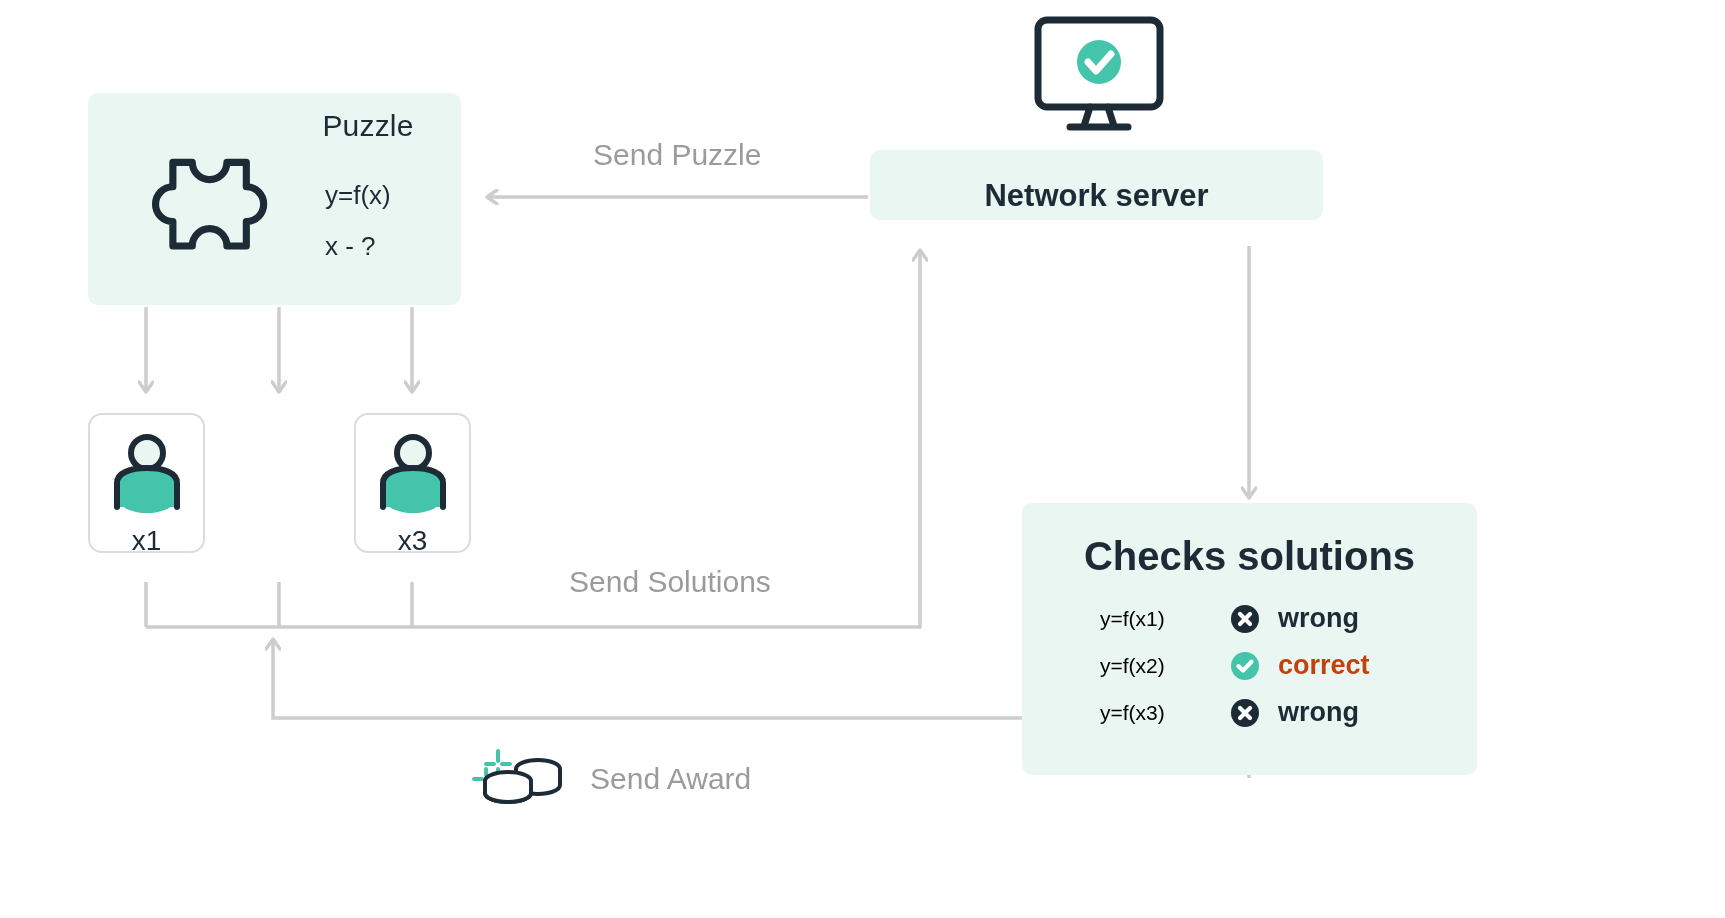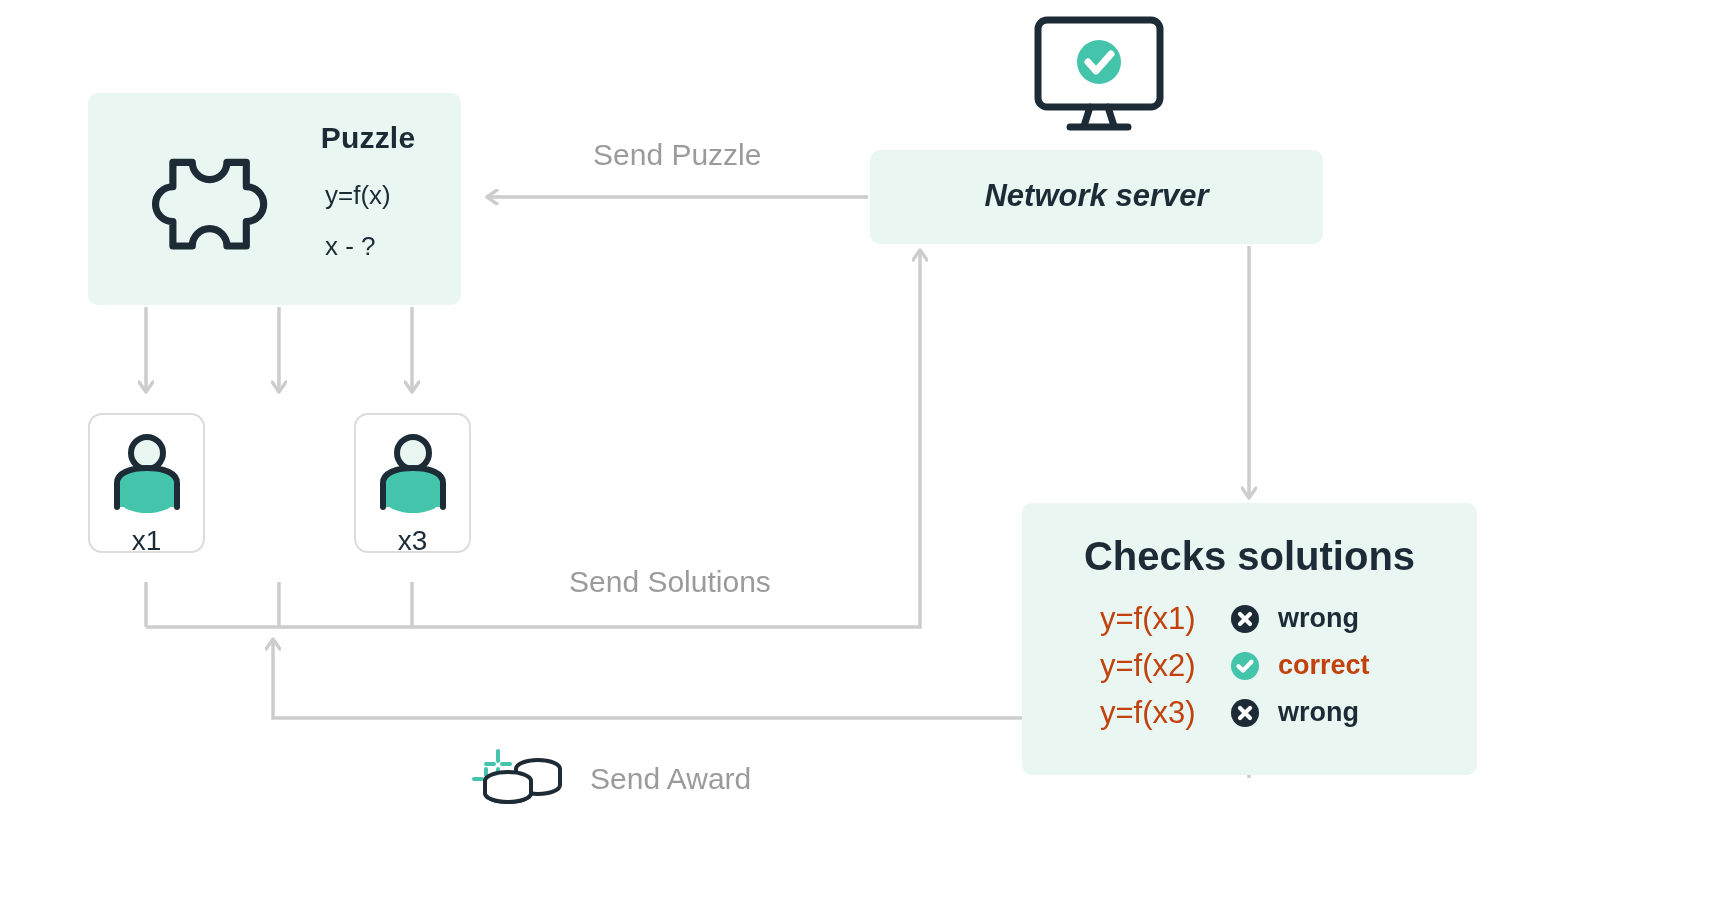--- a/index.html
+++ b/index.html
@@ -38,23 +38,23 @@
 
   
   #puzzle-card {
     left: 88px; top: 93px; width: 373px; height: 212px;
   }
   #puzzle-icon {
     position: absolute; left: 32px; top: 45px;
     width: 160px; height: 130px;
   }
   #puzzle-title {
-    position: absolute; left: 205px; top: 28px;
+    position: absolute; left: 205px; top: 16px;
     width: 150px; text-align: center;
-    font-size: 30px; font-weight: bold; color: #1d2b37;
+    font-size: 30px; font-weight: normal; color: #1d2b37;
     letter-spacing: .2px;
   }
   .puzzle-line {
     position: absolute; left: 205px;
     width: 160px; text-align: left;
     font-size: 26px; color: #1d2b37;
   }
   #puzzle-eq  { top: 87px; left: 237px; }
   #puzzle-unk { top: 138px; left: 237px; }
 
@@ -77,21 +77,21 @@
   }
 
   
   #monitor-icon {
     position: absolute; left: 1032px; top: 15px;
     width: 134px; height: 118px;
   }
 
   
   #server-card {
-    left: 870px; top: 150px; width: 453px; height: 94px; font-style: italic;
+    left: 870px; top: 150px; width: 453px; height: 70px;
   }
   #server-title {
     position: absolute; left: 0; right: 0; top: 28px;
     text-align: center;
     font-size: 31px; font-weight: bold; color: #1d2b37;
   }
 
   
   #checks-card {
     left: 1022px; top: 503px; width: 455px; height: 272px;
@@ -103,21 +103,21 @@
   }
   #checks-rows {
     position: absolute; left: 78px; top: 92px;
   }
   .check-row {
     display: flex; align-items: center;
     height: 47px;
   }
   .check-expr {
     width: 130px;
-    font-size: 31px; color: #c2410c;
+    font-size: 21px; color: #000000;
   }
   .check-badge {
     width: 42px; display: flex; align-items: center;
   }
   .check-status {
     font-size: 27px; font-weight: bold;
     padding-left: 6px;
   }
   .status-wrong   { color: #1d2b37; }
   .status-correct { color: #c2410c; }

